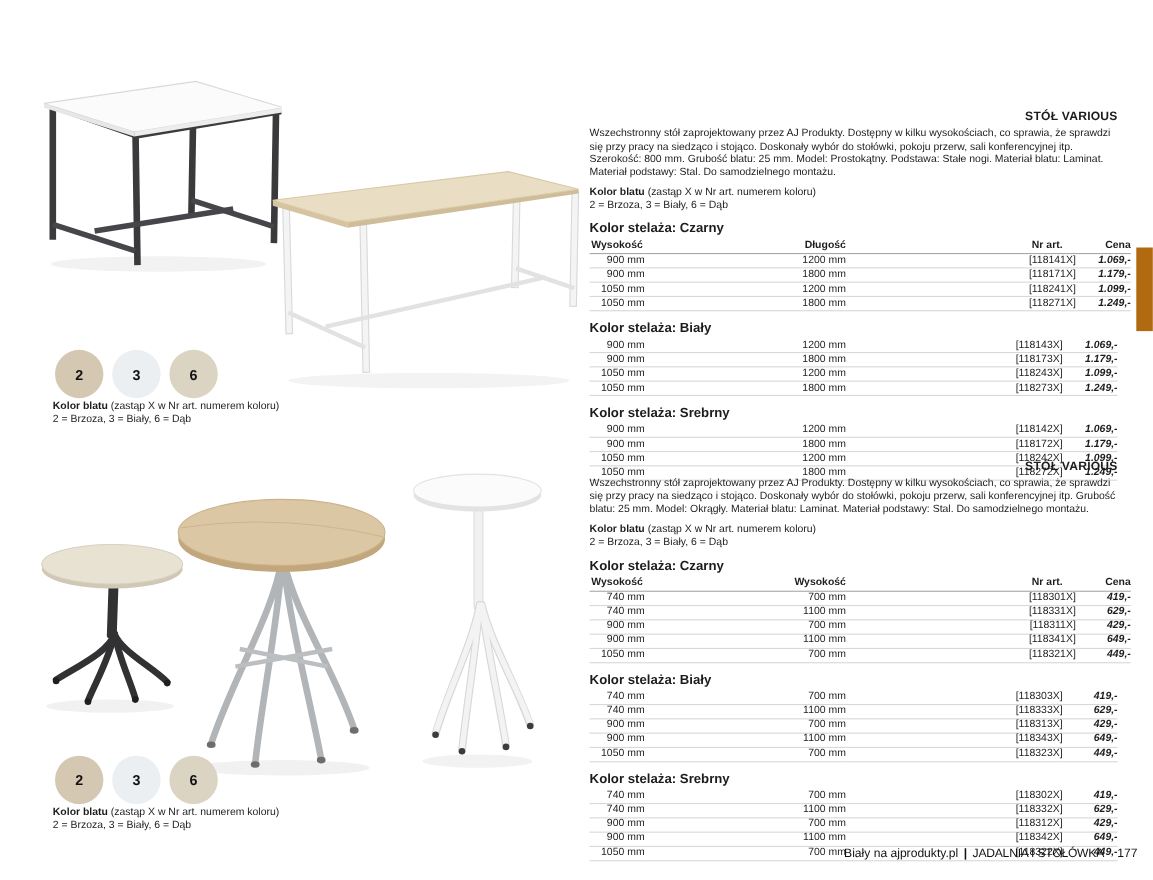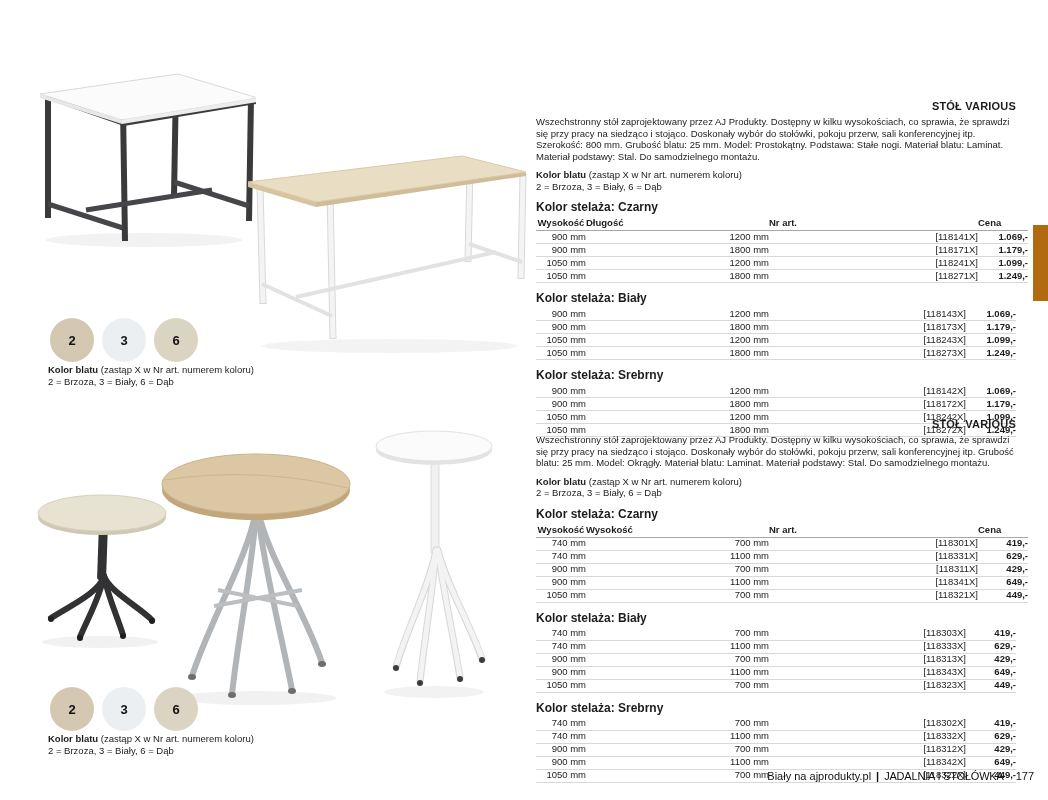--- a/index.html
+++ b/index.html
@@ -36,31 +36,31 @@
   
   .product{position:absolute;left:536px;width:480px;}
   .p1{top:100px;}
   .p2{top:418px;}
   .p-title{font-size:11px;font-weight:bold;margin:0 0 4px 0;letter-spacing:.2px;text-align:right;}
   .p-desc{font-size:9.5px;line-height:11.6px;margin:0 0 7px 0;}
   .kolor-line{font-size:9.5px;line-height:11.5px;margin:0;}
   .codes-line{font-size:9.5px;line-height:11.5px;margin:0 0 2px 0;}
   .variant-label{font-size:12px;font-weight:bold;margin:8px 0 3px 0;}
   table{width:480px;border-collapse:collapse;table-layout:fixed;}
-  th{font-size:9.5px;font-weight:bold;text-align:left;border-bottom:1px solid #a8a8a8;
+  th{font-size:9.5px;font-weight:bold;text-align:right;border-bottom:1px solid #a8a8a8;
      padding:0 0 2px 0;line-height:11px;}
   th.c1{text-align:center;}
   th.c3{padding-right:12px;}
   td{font-size:9.5px;text-align:right;border-bottom:1px solid #d8d8d8;
      padding:0.5px 0 1px 0;line-height:10.5px;white-space:nowrap;}
   .c1{width:50px;}
   .c2{width:183px;}
   .c3{width:197px;}
   .c4{width:50px;}
-  td.c4{font-weight:bold;margin-top:47px;}
+  td.c4{font-weight:bold;font-style:italic;margin-top:47px;}
 
   
   .footer{position:absolute;top:770px;right:14px;font-size:11px;color:#111;white-space:nowrap;}
   .footer .sep{font-weight:bold;margin:0 5px;}
   .footer .cat{font-weight:normal;letter-spacing:-0.2px;}
   .footer .pg{margin-left:12px;}
 
   
   .side-tab{position:absolute;right:0;top:225px;width:15px;height:76px;}
 </style>

